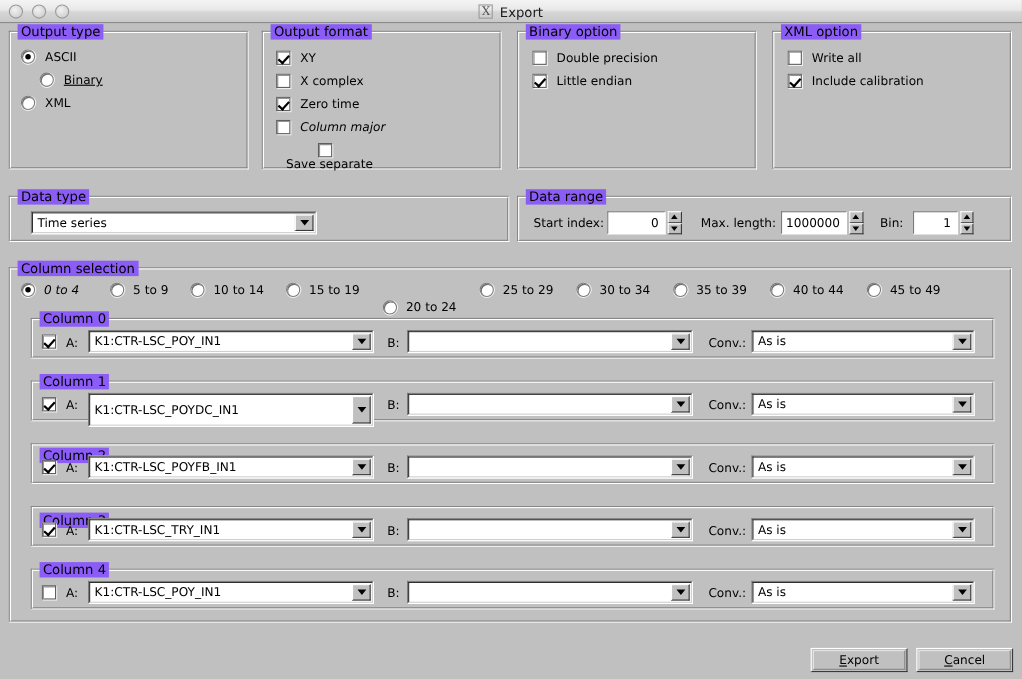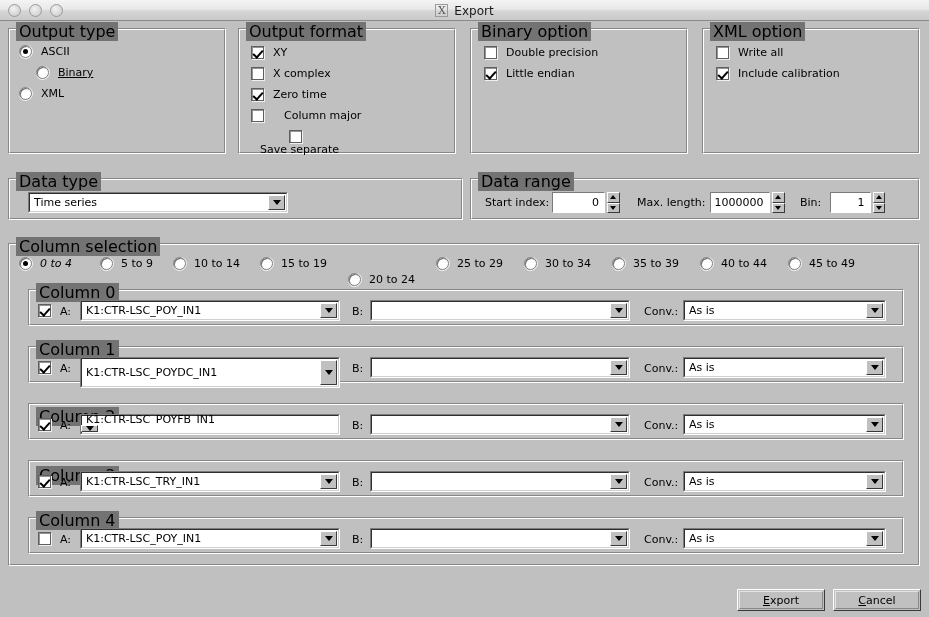--- a/index.html
+++ b/index.html
@@ -35,22 +35,22 @@
   .xlogo {
     width: 13px; height: 13px;
     border: 1px solid #9a9a9a;
     color: #555; font-family: "DejaVu Serif", serif; font-size: 11px;
     line-height: 11px; text-align: center; box-sizing: border-box;
     background: transparent;
   }
   .title-text { font-size: 12px; color: #1a1a1a; font-family: "DejaVu Sans", sans-serif; }
   .group-title {
     position: absolute; top: -7px; left: 8px;
-    background: #737373; padding: 0 3px;
-    font-size: 16px; color: #000; white-space: nowrap;
+    background: #8b5cf6; padding: 0 3px;
+    font-size: 12px; color: #000; white-space: nowrap;
   }
 
   
   .groove {
     position: absolute;
     box-sizing: border-box;
     border: 1px solid;
     border-color: #878787 #ffffff #ffffff #878787;
   }
   .groove-in {
@@ -210,21 +210,21 @@
   <div class="ctl-row" style="left:251px; top:67px;">
     <div class="check"></div>
     <span class="lbl" style="margin-left:9px;">X complex</span>
   </div>
   <div class="ctl-row" style="left:251px; top:88px;">
     <div class="check on"></div>
     <span class="lbl" style="margin-left:9px;">Zero time</span>
   </div>
   <div class="ctl-row" style="left:251px; top:109px;">
     <div class="check"></div>
-    <span class="lbl" style="margin-left:20px;">Column major</span>
+    <span class="lbl" style="margin-left:9px;font-style:italic;">Column major</span>
   </div>
   <div class="ctl-row" style="left:251px; top:130px;flex-direction:column;">
     <div class="check"></div>
     <span class="lbl" style="margin-left:9px;">Save separate</span>
   </div>
 
   <div class="groove" style="left:470px; top:28px; width:218px; height:126px;">
     <div class="groove-in"></div>
   </div>
   <div class="group-title" style="position:absolute; left:478px; top:22px;">Binary option</div>
@@ -426,21 +426,21 @@
   </div>
 
   <div class="groove" style="left:28px; top:403px; width:876px; height:37px;">
     <div class="groove-in"></div>
   </div>
   <div class="group-title" style="position:absolute; left:36px; top:407px;">Column 2</div>
   <div class="ctl-row" style="left:38px; top:418px;">
     <div class="check on"></div>
   </div>
   <span class="lbl" style="position:absolute; left:60px; top:419px;">A:</span>
-  <div class="combo" style="left:80px; top:414px; width:260px; height:21px;flex-direction:column;">
+  <div class="combo" style="left:80px; top:414px; width:260px; height:21px;">
     <div class="combo-inner"></div>
     <div class="combo-text">K1:CTR-LSC_POYFB_IN1</div>
     <div class="combo-btn">
         <span class="tri-down"></span>
       </div>
   </div>
   <span class="lbl" style="position:absolute; left:352px; top:419px;">B:</span>
   <div class="combo" style="left:370px; top:414px; width:260px; height:21px;">
     <div class="combo-inner"></div>
     <div class="combo-text"></div>

